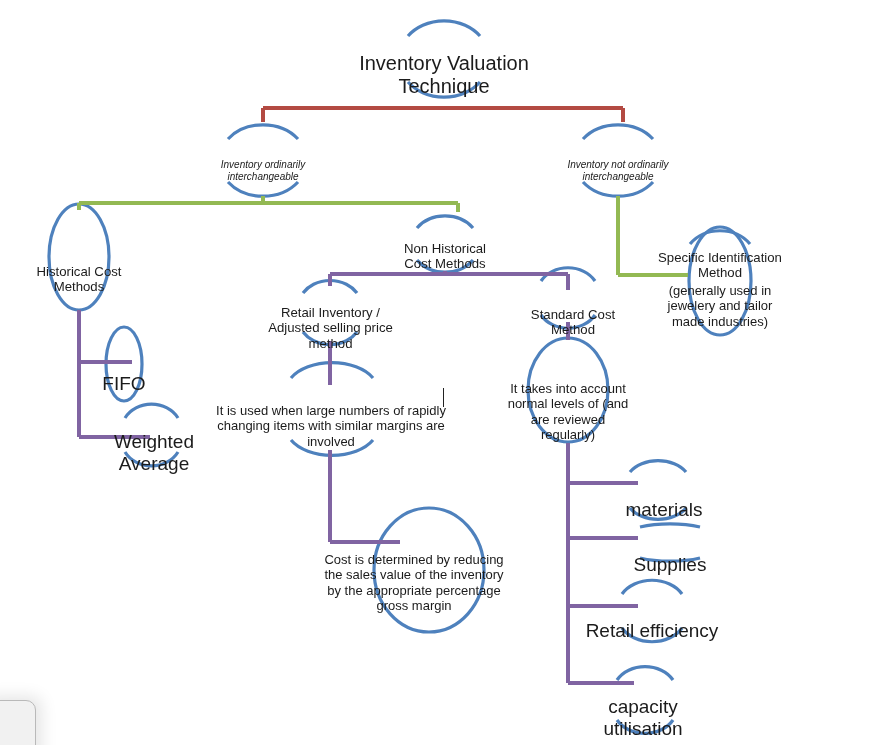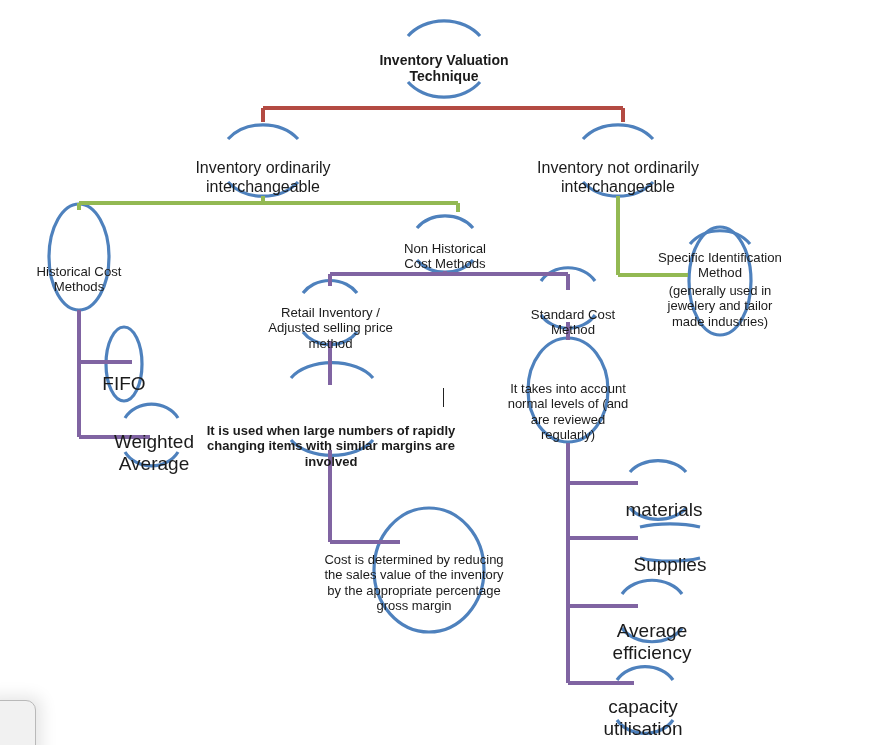--- a/index.html
+++ b/index.html
@@ -31,24 +31,24 @@
   .node {
     position: absolute;
     text-align: center;
     line-height: 1.18;
     color: #1b1b1b;
     white-space: pre-line;
     z-index: 3;
   }
   .node .lbl { display: block; }
   .root .lbl {
-    font-weight: bold;
-    font-size: 14px;
-  }
-  .lvl1 .lbl { font-size: 16px; }
+    font-weight: normal;
+    font-size: 20px;
+  }
+  .lvl1 .lbl { font-size: 10px; font-style: italic; }
   .lvl2 .lbl { font-size: 13.2px; }
   .leaf .lbl { font-size: 19px; }
   .note .lbl { font-size: 13px; }
 
   .panel-corner {
     position: absolute;
     left: -22px;
     top: 700px;
     width: 56px;
     height: 70px;
@@ -185,21 +185,21 @@
   <div class="node leaf" style="left:89px; top:412px; width:130px;">
     <span class="lbl">Weighted Average</span>
   </div>
 
   <div class="node lvl2" style="left:248px; top:286px; width:165px;">
     <span class="lbl">Retail Inventory /
 Adjusted selling price
 method</span>
   </div>
 
-  <div class="node note" style="left:196px; top:404px; width:270px;font-weight:bold;">
+  <div class="node note" style="left:196px; top:384px; width:270px;">
     <span class="lbl">It is used when large numbers of rapidly
 changing items with similar margins are
 involved</span>
   </div>
   <div class="caret" style="left:443px; top:388px; height:19px;"></div>
 
   <div class="node note" style="left:309px; top:533px; width:210px;">
     <span class="lbl">Cost is determined by reducing
 the sales value of the inventory
 by the appropriate percentage
@@ -220,21 +220,21 @@
 
   <div class="node leaf" style="left:613px; top:480px; width:102px;">
     <span class="lbl">materials</span>
   </div>
 
   <div class="node leaf" style="left:620px; top:535px; width:100px;">
     <span class="lbl">Supplies</span>
   </div>
 
   <div class="node leaf" style="left:582px; top:601px; width:140px;">
-    <span class="lbl">Average efficiency</span>
+    <span class="lbl">Retail efficiency</span>
   </div>
 
   <div class="node leaf" style="left:595px; top:677px; width:96px;">
     <span class="lbl">capacity
 utilisation</span>
   </div>
 
   <div class="panel-corner"></div>
 </div>
 

